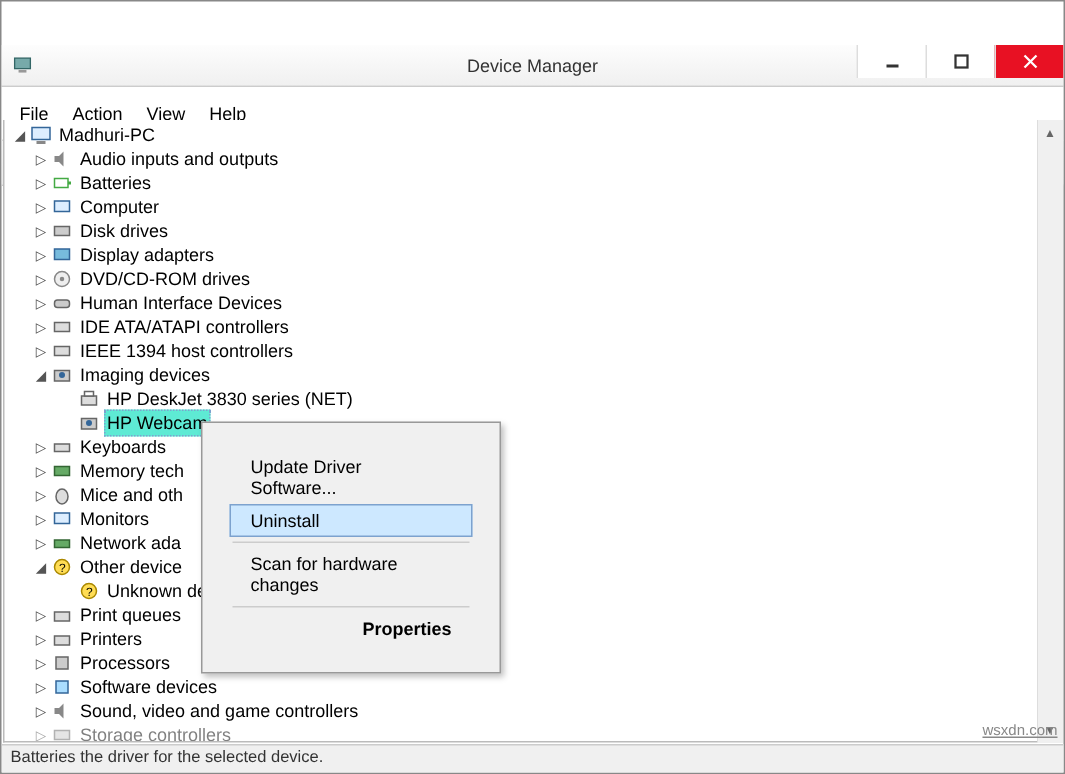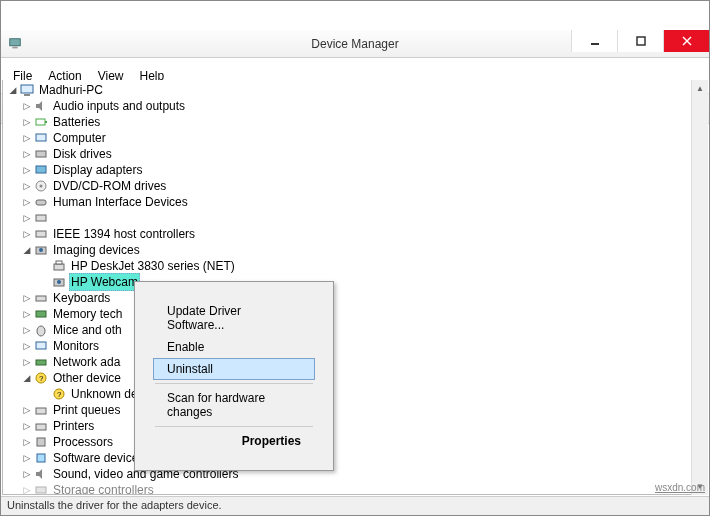--- a/index.html
+++ b/index.html
@@ -384,20 +384,21 @@
         </span>
         <span class="label">Human Interface Devices</span>
       </div>
     <div class="node" style="padding-left:14px">
         <span class="expander">▷</span>
         <span class="icon">
           <svg width="14" height="14">
             <rect x="2" y="4" width="10" height="6" fill="#ddd" stroke="#666"></rect>
           </svg>
         </span>
+        <span class="label">IDE ATA/ATAPI controllers</span>
       </div>
     <div class="node" style="padding-left:14px">
         <span class="expander">▷</span>
         <span class="icon">
           <svg width="14" height="14">
             <rect x="2" y="4" width="10" height="6" fill="#ddd" stroke="#666"></rect>
           </svg>
         </span>
         <span class="label">IEEE 1394 host controllers</span>
       </div>
@@ -557,25 +558,24 @@
   </div>
 </div>
 
 <div class="scrollbar">
   <div class="arrow">▲</div>
   <div style="position:absolute;bottom:0;left:0;right:0" class="arrow">▼</div>
 </div>
 
 <div class="context-menu">
   <div class="cm-item">Update Driver Software...</div>
-  <div class="cm-item">Enable</div>
   <div class="cm-item highlight">Uninstall</div>
   <div class="cm-sep"></div>
   <div class="cm-item">Scan for hardware changes</div>
   <div class="cm-sep"></div>
   <div class="cm-item bold">Properties</div>
 </div>
 
 <div class="statusbar">
-  <span>Uninstalls the driver for the adapters device.</span>
+  <span>Batteries the driver for the selected device.</span>
 </div>
 
 <div class="watermark">wsxdn.com</div>
 
 </body></html>

